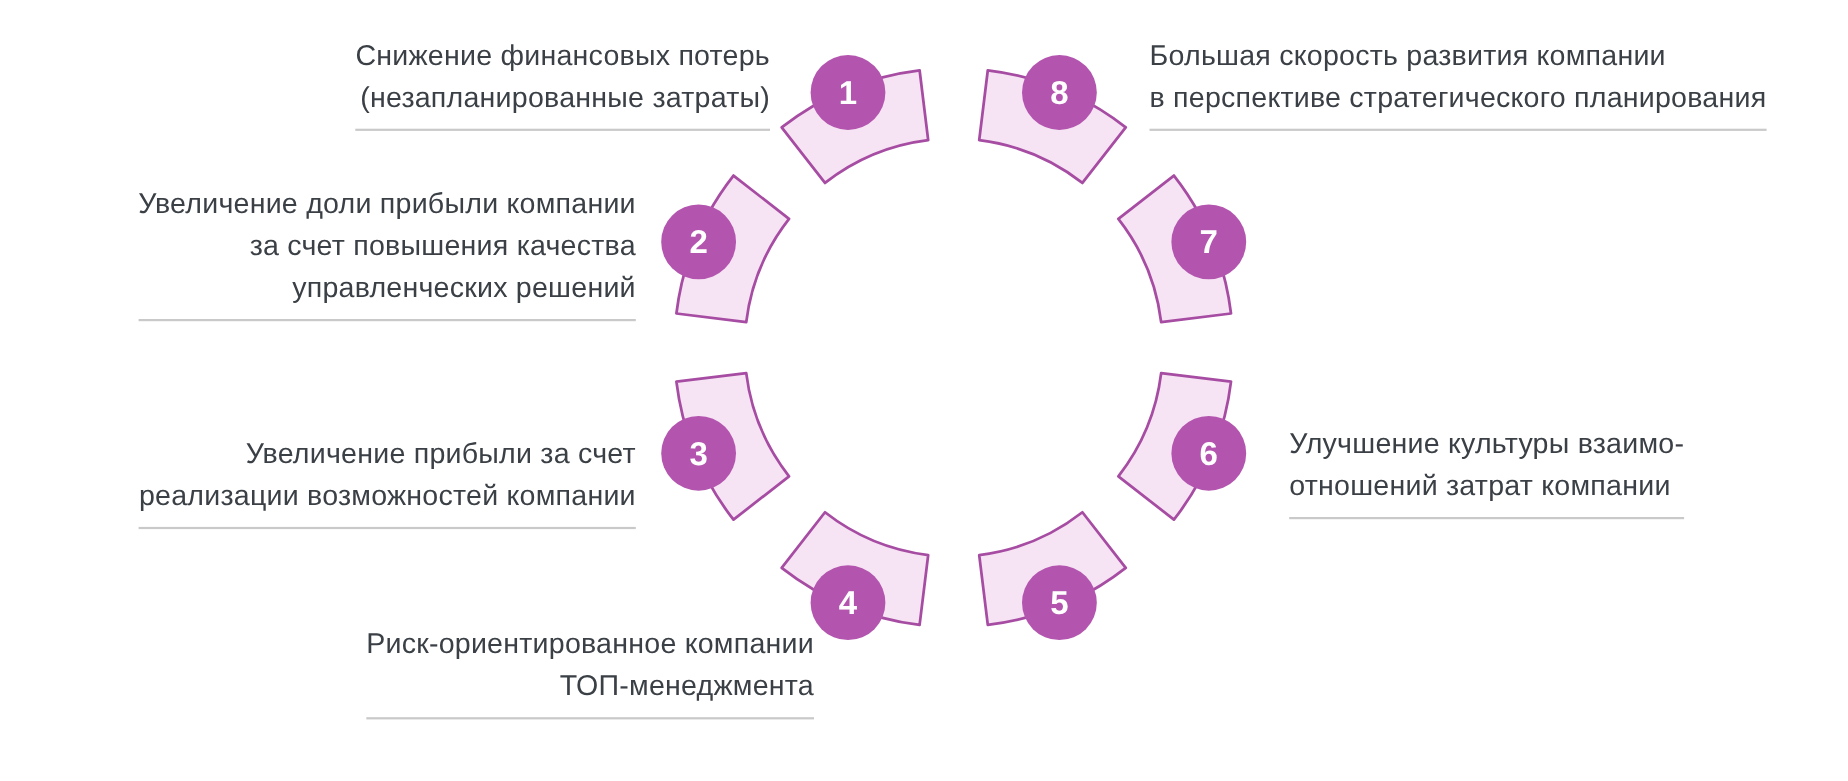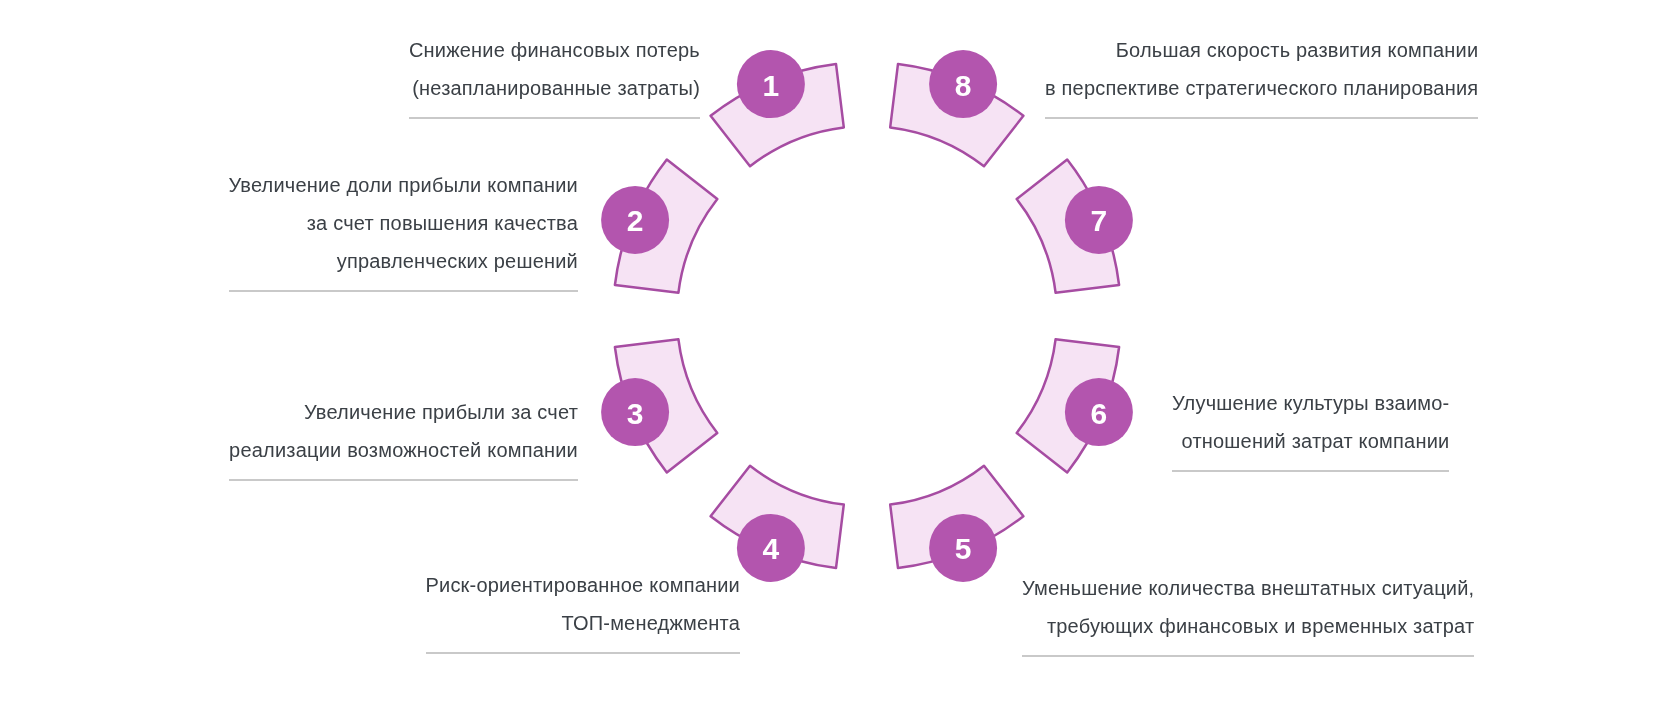--- a/index.html
+++ b/index.html
@@ -20,29 +20,29 @@
   #ring-svg {
     position: absolute;
     left: 0;
     top: 0;
     z-index: 1;
   }
   .note {
     position: absolute;
     z-index: 2;
     color: var(--text-color, #3b4046);
-    font-size: 20px;
+    font-size: 26px;
     line-height: 38px;
     letter-spacing: 0.2px;
   }
   .note .note-text {
     white-space: pre-line;
   }
   .note.align-right { text-align: right; }
-  .note.align-left  { text-align: right; }
+  .note.align-left  { text-align: left; }
   .note .rule {
     margin-top: 10px;
     height: 0;
     border-bottom: 2px solid var(--rule-color, #c9c9c9);
     width: 100%;
   }
 </style>
 </head>
 <body>
 
@@ -93,25 +93,20 @@
 управленческих решений</div>
     <div class="rule"></div>
   </div>
 
   <div class="note align-right" style="top:566px; right:940px">
     <div class="note-text">Риск-ориентированное компании
 ТОП-менеджмента</div>
     <div class="rule"></div>
   </div>
 
-  <div class="note align-left" style="top:569px; left:1022px">
-    <div class="note-text">Уменьшение количества внештатных ситуаций,
-требующих финансовых и временных затрат</div>
-    <div class="rule"></div>
-  </div>
 
   <div class="note align-left" style="top:384px; left:1172px">
     <div class="note-text">Улучшение культуры взаимо-
 отношений затрат компании</div>
     <div class="rule"></div>
   </div>
 
   <div class="note align-left" style="top:198px; left:1172px">
     <div class="rule"></div>
   </div>

